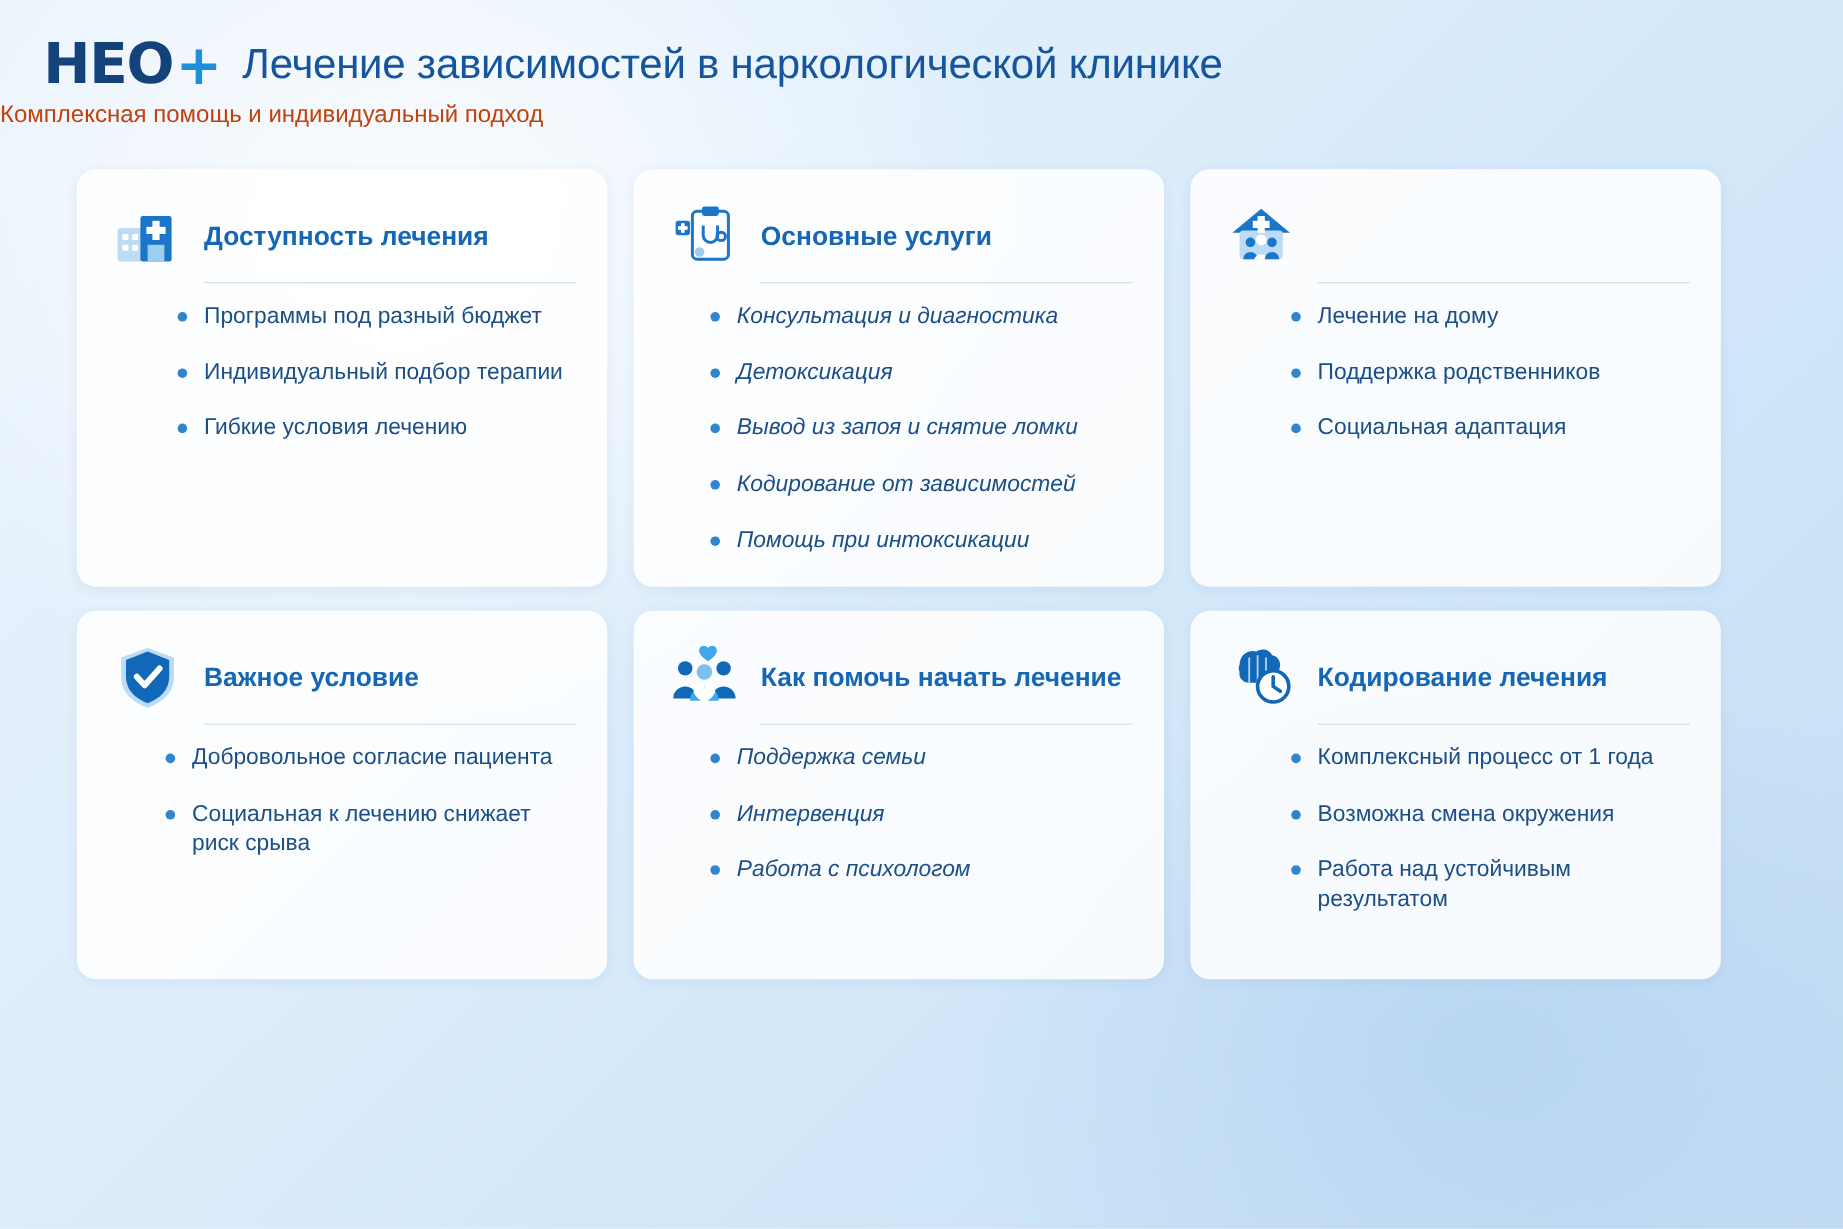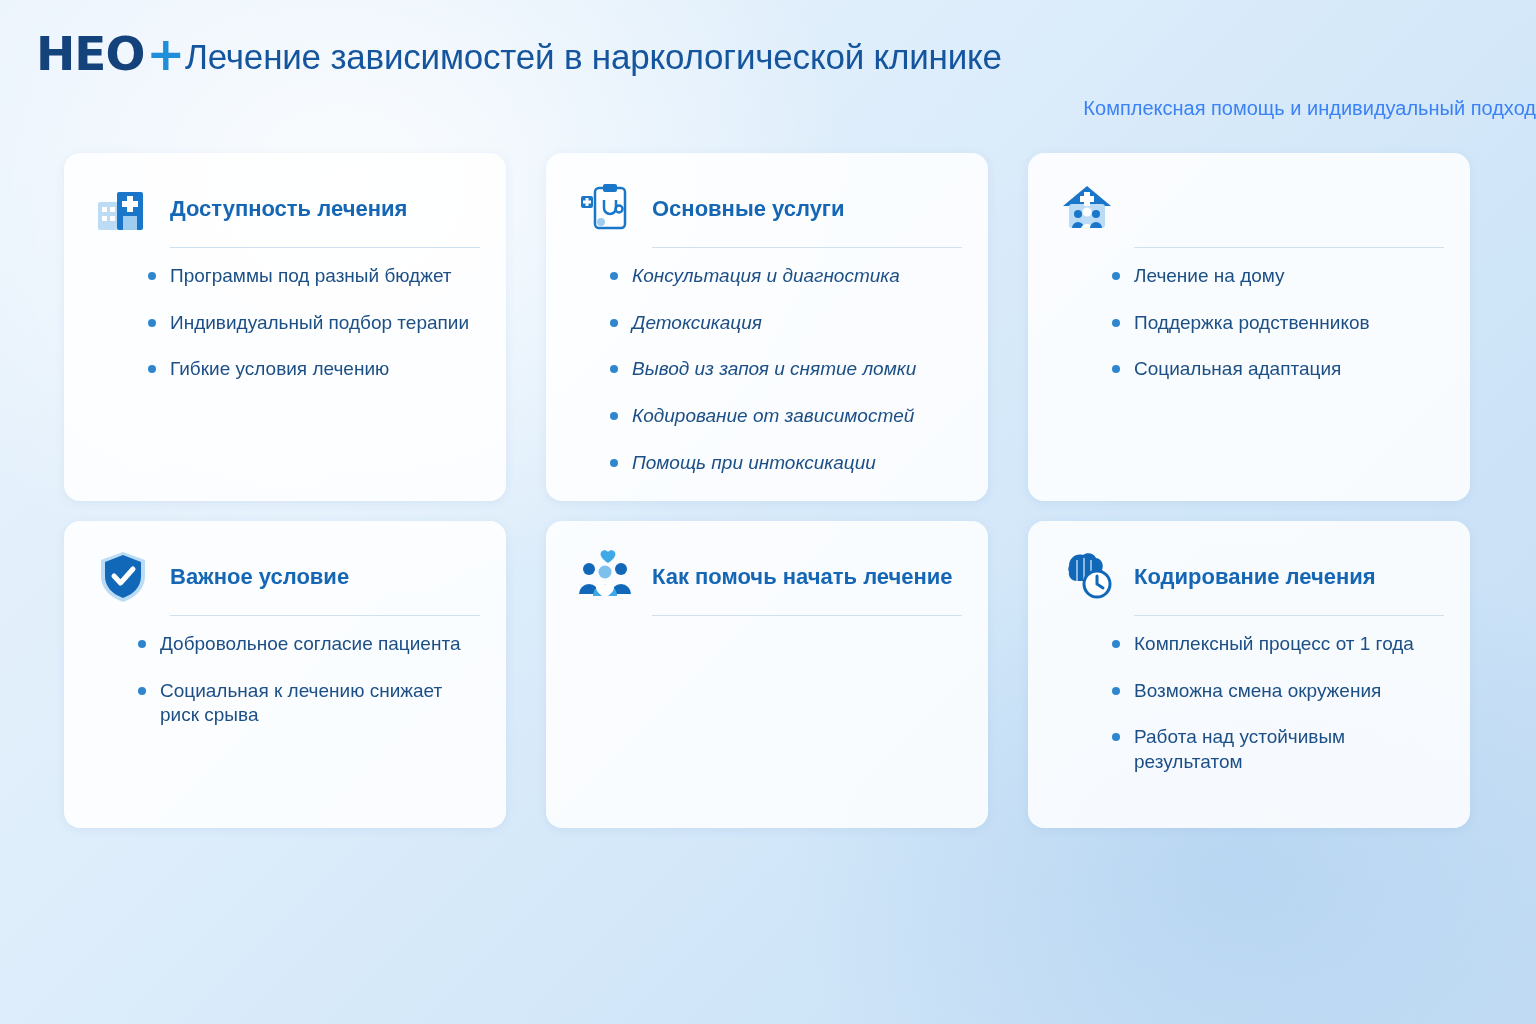--- a/index.html
+++ b/index.html
@@ -29,23 +29,23 @@
     width: 900px; height: 700px;
     background: radial-gradient(ellipse at center, rgba(170,205,238,0.55) 0%, rgba(170,205,238,0) 70%);
     pointer-events: none;
   }
 
   .page { position: relative; width: 1536px; height: 1024px; z-index: 2; }
 
   
   .header {
     display: flex;
-    align-items: flex-end;
+    align-items: center;
     padding: 30px 0 0 36px;
-    gap: 1px;
+    gap: 18px;
   }
   .logo {
     display: flex;
     align-items: center;
     font-size: 47px;
     font-weight: bold;
     letter-spacing: -1px;
     color: #123a6b;
     line-height: 1;
     font-family: "DejaVu Sans", sans-serif;
@@ -57,33 +57,33 @@
     margin-left: 2px;
     font-weight: bold;
   }
   .title {
     font-size: 35px;
     font-weight: normal;
     color: #15559e;
     letter-spacing: -0.2px;
   }
   .subtitle {
-    text-align: right;
+    text-align: left;
     font-size: 20px;
-    color: #3b82f6;
-    margin-top: 20px;
+    color: #c2410c;
+    margin-top: 8px;
     font-weight: 500;
   }
 
   
   .grid {
     display: grid;
     grid-template-columns: repeat(3, 442px);
     grid-template-rows: 348px 307px;
-    gap: 20px 40px;
+    gap: 20px 22px;
     padding: 33px 0 0 64px;
   }
   .card {
     background: rgba(255,255,255,0.86);
     border-radius: 16px;
     box-shadow: 0 2px 10px rgba(80,130,180,0.10);
     padding: 22px 26px 20px 26px;
     position: relative;
   }
   .card-head {
@@ -252,20 +252,25 @@
             <circle cx="30" cy="26" r="6.5" fill="#7cc0ee"></circle>
             <path d="M4 48 a10 10 0 0 1 20 0 z" fill="#1168b8"></path>
             <path d="M36 48 a10 10 0 0 1 20 0 z" fill="#1168b8"></path>
             <path d="M18 50 a12 12 0 0 1 24 0 z" fill="#3fa9e8"></path>
             <path d="M30 52 c-6-4-9-7-9-11 a4.5 4.5 0 0 1 9-2 a4.5 4.5 0 0 1 9 2 c0 4-3 7-9 11z" fill="#fff"></path>
           </svg>
         </div>
         <div class="card-title">Как помочь начать лечение</div>
       </div>
       <div class="title-rule"></div>
+      <ul>
+        <li>Поддержка семьи</li>
+        <li>Интервенция</li>
+        <li>Работа с психологом</li>
+      </ul>
     </div>
 
     <div class="card">
       <div class="card-head">
         <div class="card-icon">
           <svg width="60" height="60" viewBox="0 0 60 60">
             <path d="M12 20 c0-8 7-13 14-11 4-3 11-2 13 3 6 1 8 7 6 12 2 5-2 11-8 11 H20 c-6 0-9-5-8-9 -1-2-1-4 0-6z" fill="#1168b8"></path>
             <path d="M20 14 v26 M27 12 v28 M34 14 v24" stroke="#fff" stroke-width="1.5" fill="none" opacity="0.7"></path>
             <circle cx="40" cy="38" r="13" fill="#fff" stroke="#1168b8" stroke-width="3"></circle>
             <path d="M40 30 v8 l6 4" stroke="#1168b8" stroke-width="3" fill="none" stroke-linecap="round"></path>

